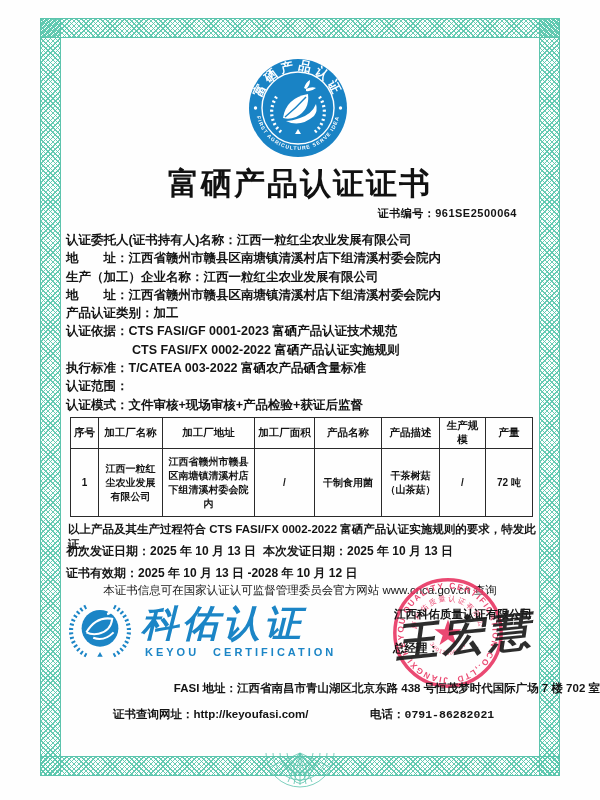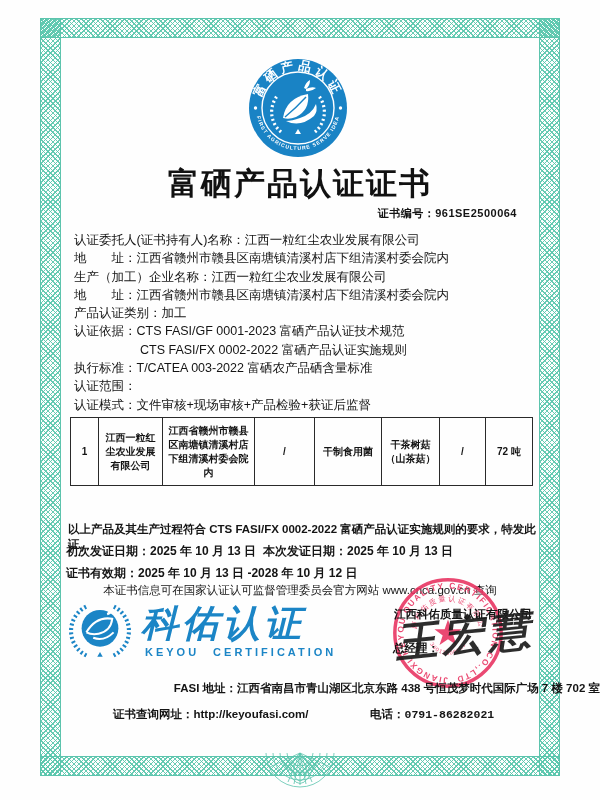--- a/index.html
+++ b/index.html
@@ -22,21 +22,21 @@
   .bottom-motif { position:absolute; left:244px; top:751px; }
 
   
   .seal { position:absolute; left:248px; top:58px; }
   .title { position:absolute; left:0; top:163px; width:100%; text-align:center;
            font-size:31px; font-weight:bold; letter-spacing:2px; color:#111; }
   .certno { position:absolute; top:206px; right:83px; font-size:11px; font-weight:bold; letter-spacing:.5px; }
 
   
   .info { position:absolute; left:66px; top:231px; width:472px; }
-  .info-line { font-size:12.5px; font-weight:normal; line-height:18.3px; white-space:nowrap;margin-left:8px; }
+  .info-line { font-size:12.5px; font-weight:bold; line-height:18.3px; white-space:nowrap; }
   .info-line.cont { padding-left:66px; }
 
   
   .scope-table { position:absolute; left:70px; top:417px; border-collapse:collapse; table-layout:fixed; }
   .scope-table th, .scope-table td {
     border:1px solid #2a2a2a; text-align:center; vertical-align:middle;
     font-size:10px; padding:1px 2px; word-break:break-all;
   }
   .scope-table th { height:27px; font-weight:bold; font-size:10.5px; }
   .scope-table td { height:68px; font-weight:600; }
@@ -148,20 +148,30 @@
       <col class="c0">
         <col class="c1">
         <col class="c2">
         <col class="c3">
       <col class="c4">
         <col class="c5">
         <col class="c6">
         <col class="c7">
     </colgroup>
     <tbody>
+        <tr>
+      <th>序号</th>
+      <th>加工厂名称</th>
+      <th>加工厂地址</th>
+      <th>加工厂面积</th>
+      <th>产品名称</th>
+      <th>产品描述</th>
+      <th>生产规模</th>
+      <th>产量</th>
+    </tr>
     <tr>
       <td>1</td>
       <td>江西一粒红尘农业发展有限公司</td>
       <td>江西省赣州市赣县区南塘镇清溪村店下组清溪村委会院内</td>
       <td>/</td>
       <td>干制食用菌</td>
       <td>干茶树菇（山茶菇）</td>
       <td>/</td>
       <td>72 吨</td>
     </tr>

